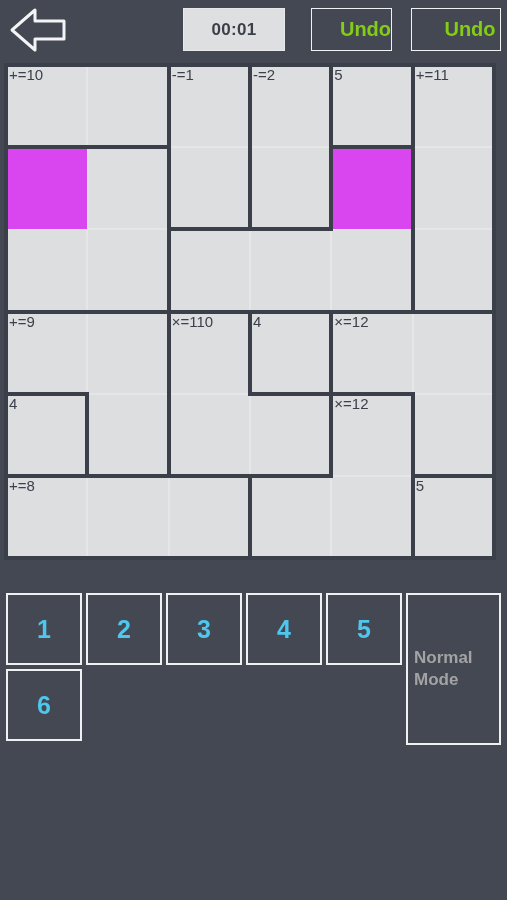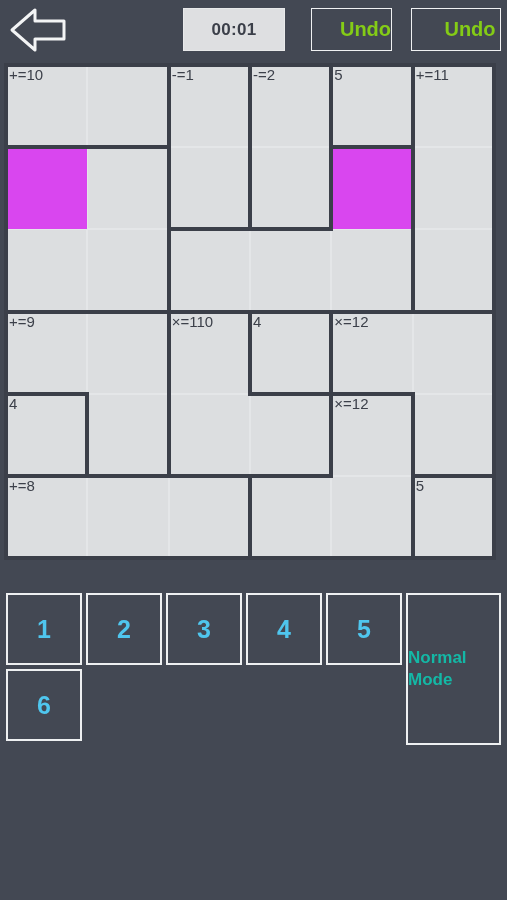--- a/index.html
+++ b/index.html
@@ -113,25 +113,26 @@
   #mode-btn {
     position: absolute;
     left: 406px; top: 8px;
     width: 95px; height: 152px;
     background: #434853;
     border: 2px solid #eef0f1;
     display: flex; align-items: center; justify-content: center;
     cursor: pointer;
   }
   #mode-btn .txt {
-    color: #14b8a6;
+    color: #a3a3a3;
     font-size: 17px;
     font-weight: bold;
     line-height: 22px;
     text-align: left;
+    padding-left: 6px;
     width: 100%;
     white-space: pre-line;
   }
 </style>
 </head>
 <body>
 
 <div id="topbar">
 
   <div id="back-btn">

